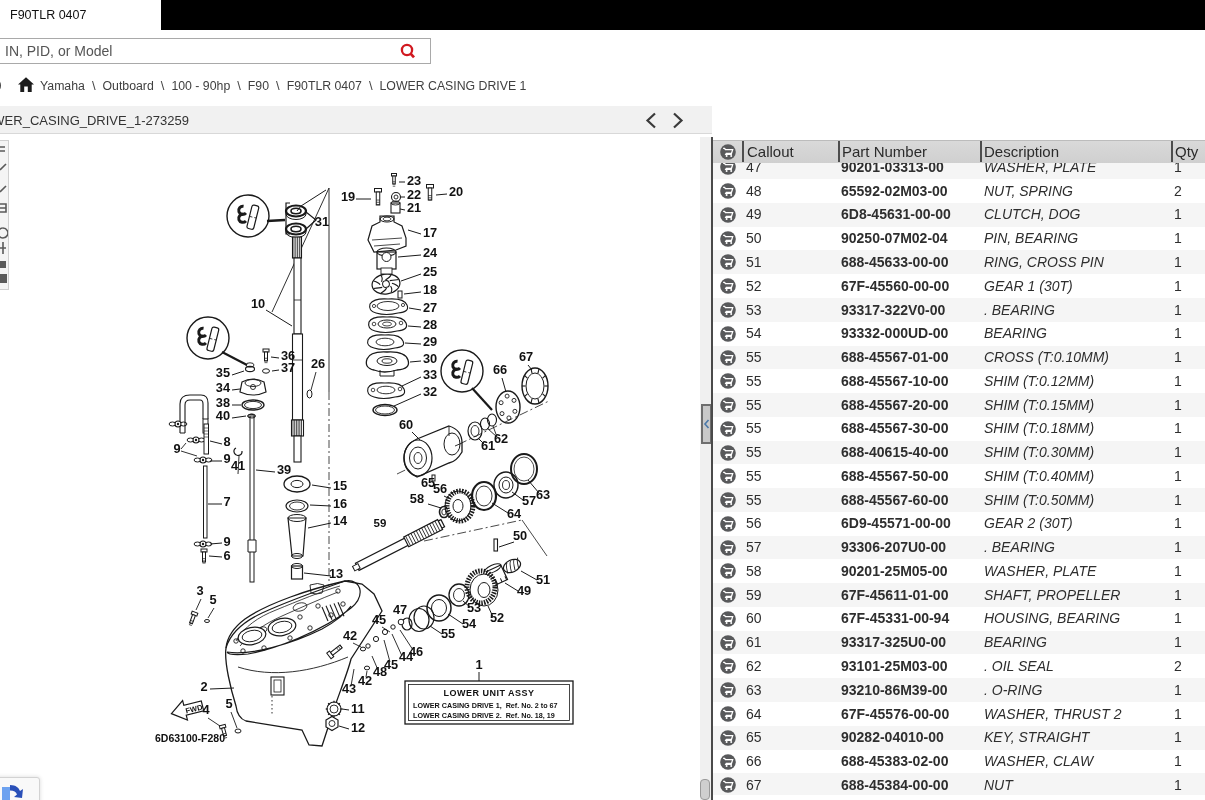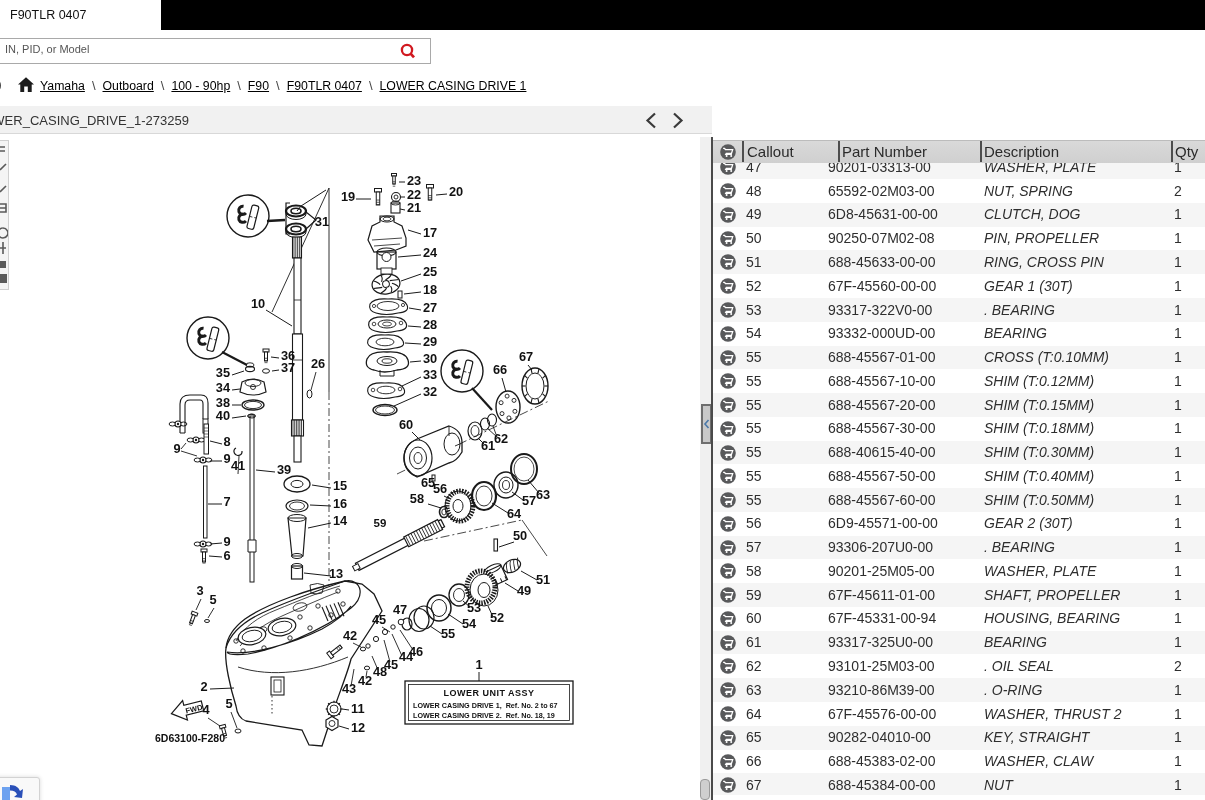--- a/index.html
+++ b/index.html
@@ -5,23 +5,23 @@
   * { margin:0; padding:0; box-sizing:border-box; }
   html,body { width:1205px; height:800px; overflow:hidden; background:#fff;
     font-family:"Liberation Sans", sans-serif; }
   .abs { position:absolute; }
   
   #topbar { position:absolute; left:0; top:0; width:1205px; height:30px; background:#000; }
   #tab { position:absolute; left:0; top:0; width:161px; height:30px; background:#fff;
     font-size:12.5px; color:#111; line-height:31px; padding-left:10px; }
   #searchbox { position:absolute; left:-6px; top:38px; width:437px; height:26px;
     border:1px solid #a9a9a9; background:#fff; }
-  #searchph { position:absolute; left:5px; top:43px; font-size:11px; color:#555; }
+  #searchph { position:absolute; left:5px; top:43px; font-size:14px; color:#555; }
   #crumbs { position:absolute; left:0; top:78px; width:710px; height:18px; font-size:12.3px; color:#333; }
-  #crumbs a { color:#000000; text-decoration:underline; }
+  #crumbs a { color:#404040; }
   #crumbs .sep { color:#444; padding:0 7px; font-size:13px; }
   #titlebar { position:absolute; left:0; top:106px; width:712px; height:28px;
     background:#f1f1f1; border-bottom:1px solid #d8d8d8; overflow:hidden; }
   #titletext { position:absolute; left:-25px; top:6.5px; font-size:13px; color:#333; white-space:pre; }
   
   #sliver { position:absolute; left:0; top:140px; width:9px; height:150px;
     background:#f4f4f4; border:1px solid #cfcfcf; border-left:none; }
   
   #splitstrip { position:absolute; left:700px; top:137px; width:11px; height:663px; background:#f0f0f0; }
   #splithandle { position:absolute; left:701px; top:404px; width:11px; height:40px;
@@ -32,21 +32,21 @@
   #ghead { position:absolute; left:0px; top:3px; width:492px; height:34px;
     background:linear-gradient(#d9d9d9,#cbcbcb); border-top:1px solid #bcbcbc; border-bottom:1px solid #565656; }
   #ghead .hc { position:absolute; top:0; height:21px; line-height:21px; font-size:15px; color:#2b2b2b; }
   .vb { position:absolute; top:0; width:2px; height:21px; background:#4d4d4d; }
   #gbody { position:absolute; left:0; top:26px; width:492px; height:632px; overflow:hidden; }
   #rows { position:relative; margin-top:-7.6px; }
   .r { position:relative; width:492px; height:23.77px; font-size:14px; color:#2e2e2e; }
   .r.alt { background:#f5f5f5; }
   .r .c0 { position:absolute; left:7px; top:4px; }
   .r .c1 { position:absolute; left:33px; top:3.5px; }
-  .r .c2 { position:absolute; left:115px; top:3.5px; }
+  .r .c2 { position:absolute; left:128px; top:3.5px;font-weight:bold; }
   .r .c3 { position:absolute; left:271px; top:3.5px;font-style:italic; }
   .r .c4 { position:absolute; left:461px; top:3.5px; }
   #gbottom { position:absolute; left:711px; top:796px; width:494px; height:2px; background:#4a4a4a; }
   
   #rcbox { position:absolute; left:-8px; top:777px; width:48px; height:30px; background:#f9f9f9;
     border:1px solid #d3d3d3; border-radius:3px; box-shadow:0 0 4px rgba(0,0,0,0.15); }
 </style>
 </head>
 <body>
 <div id="topbar"></div>
@@ -666,22 +666,22 @@
           <span class="c4">1</span>
         </div>
 <div class="r">
           <svg class="c0" width="16" height="16" viewBox="0 0 16 16">
             <circle cx="8" cy="8" r="7.8" fill="#58595b"></circle>
             <path d="M3.1,4.3 h1.5 l0.8,1.3 h7.3 l-1.2,3.7 h-5.2 l-0.6,1.1 h6.2" fill="none" stroke="#fff" stroke-width="1.25"></path>
             <circle cx="6.6" cy="12" r="1" fill="#fff"></circle>
             <circle cx="11.2" cy="12" r="1" fill="#fff"></circle>
           </svg>
           <span class="c1">50</span>
-          <span class="c2">90250-07M02-08</span>
-          <span class="c3">PIN, PROPELLER</span>
+          <span class="c2">90250-07M02-04</span>
+          <span class="c3">PIN, BEARING</span>
           <span class="c4">1</span>
         </div>
 <div class="r alt">
           <svg class="c0" width="16" height="16" viewBox="0 0 16 16">
             <circle cx="8" cy="8" r="7.8" fill="#58595b"></circle>
             <path d="M3.1,4.3 h1.5 l0.8,1.3 h7.3 l-1.2,3.7 h-5.2 l-0.6,1.1 h6.2" fill="none" stroke="#fff" stroke-width="1.25"></path>
             <circle cx="6.6" cy="12" r="1" fill="#fff"></circle>
             <circle cx="11.2" cy="12" r="1" fill="#fff"></circle>
           </svg>
           <span class="c1">51</span>

